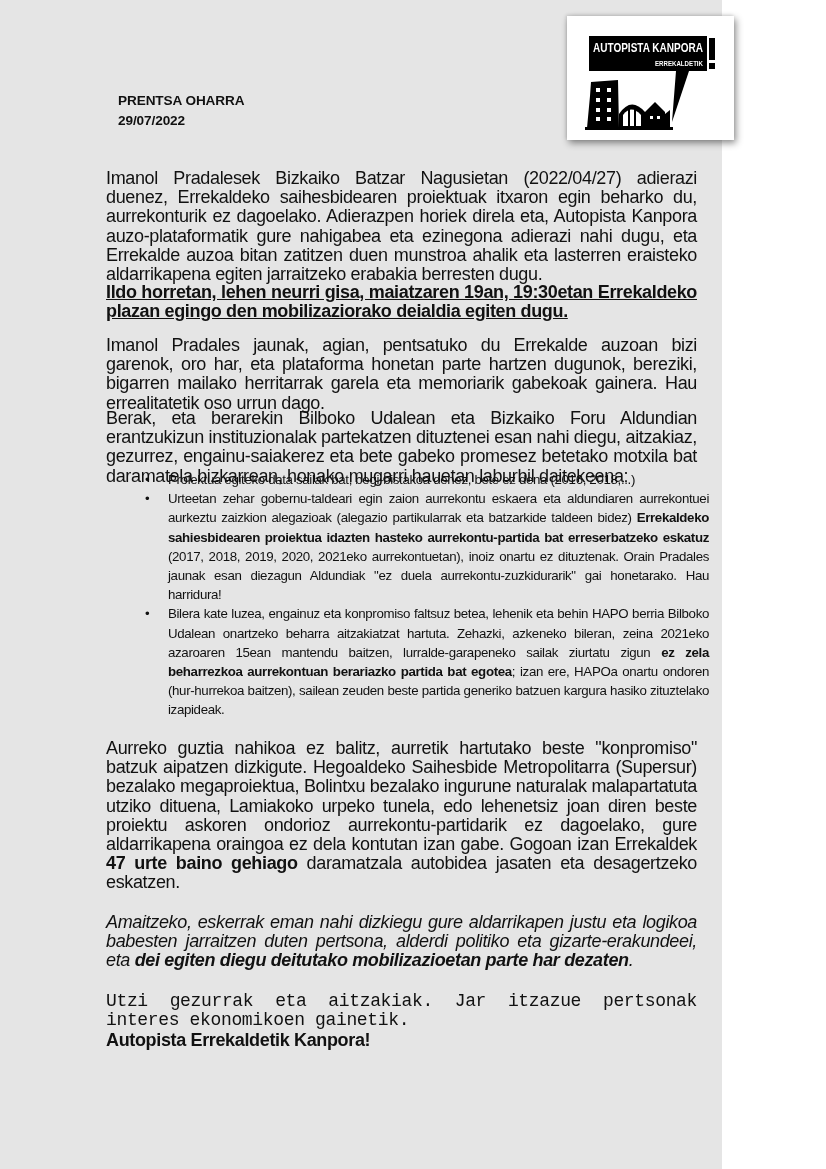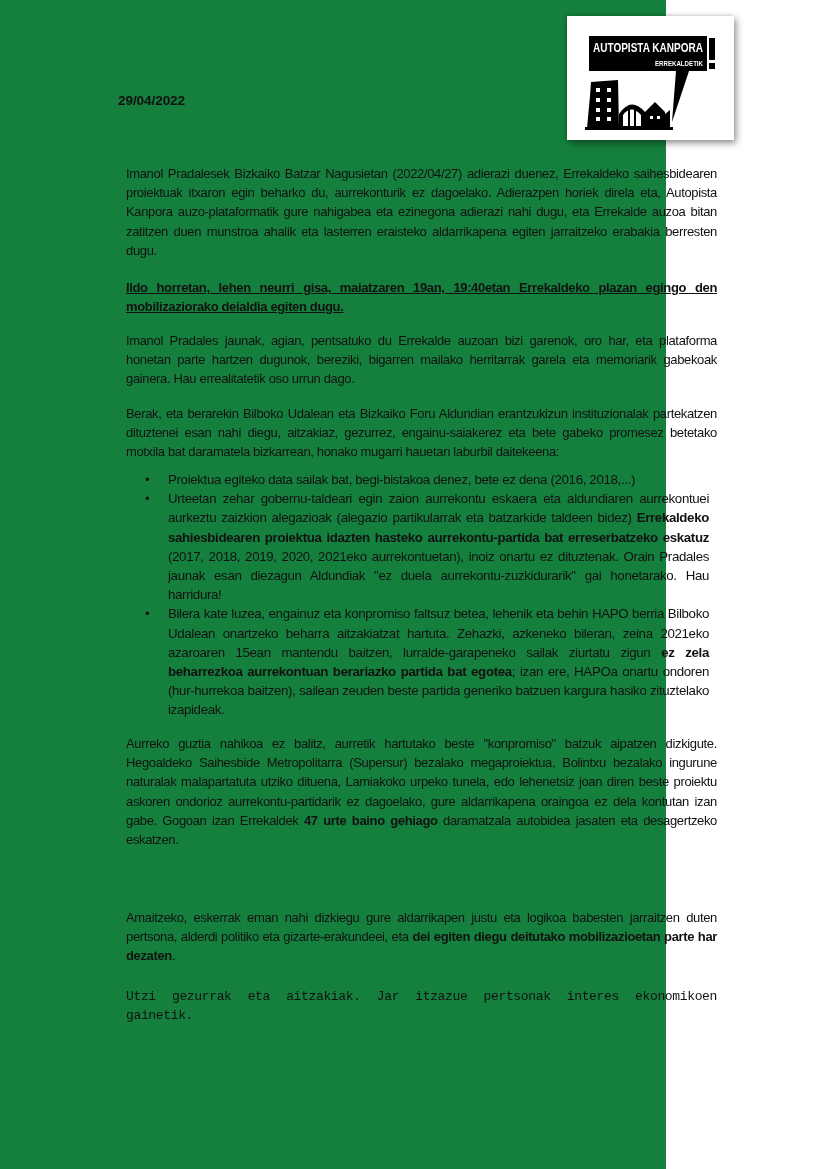--- a/index.html
+++ b/index.html
@@ -1,27 +1,27 @@
 <!DOCTYPE html>
 <html><head>
 <meta charset="utf-8">
 <style>
   html, body { margin: 0; padding: 0; background: #ffffff; }
   body { width: 826px; height: 1169px; position: relative; overflow: hidden;
          font-family: "Liberation Sans", sans-serif; color: #111; }
-  .page { position: absolute; left: 0; top: 0; width: 666px; height: 1169px; background: #15803d; }
+  .page { position: absolute; left: 0; top: 0; width: 722px; height: 1169px; background: #e5e5e5; }
 
   .logo-card { position: absolute; left: 567px; top: 16px; width: 167px; height: 124px;
                background: #fff; box-shadow: 2px 3px 7px rgba(0,0,0,0.45), -1px -1px 3px rgba(0,0,0,0.12); }
   .logo-card svg { position: absolute; left: 0; top: 0; }
 
   .header { position: absolute; left: 118px; top: 91px; font-weight: bold; font-size: 13.6px;
             line-height: 20px; letter-spacing: -0.1px; }
 
-  .text { position: absolute; left: 126px; width: 591px; font-size: 13px; line-height: 19.2px;
+  .text { position: absolute; left: 106px; width: 591px; font-size: 18px; line-height: 19.2px;
           text-align: justify; letter-spacing: -0.35px; word-spacing: 0px; }
   .text b { font-weight: bold; }
   .u { text-decoration: underline; font-weight: bold; }
 
   ul.bullets { position: absolute; left: 118px; top: 470px; width: 591px; margin: 0; padding: 0; list-style: none;
                font-size: 13.3px; line-height: 19.2px; letter-spacing: -0.35px; }
   ul.bullets li { position: relative; padding-left: 50px; text-align: justify; }
   ul.bullets li .dot { position: absolute; left: 27px; top: 0; }
 </style>
 </head>
@@ -58,27 +58,28 @@
 
       <polygon points="78,112 78,96 88,86 98,96 98,112" fill="#000"></polygon>
       <rect x="83" y="100" width="3" height="3" fill="#fff"></rect>
       <rect x="90" y="100" width="3" height="3" fill="#fff"></rect>
       <polygon points="98,112 98,98 103,94 103,112" fill="#000"></polygon>
       <rect x="18" y="111" width="88" height="3" fill="#000"></rect>
     </svg>
   </div>
 
   <div class="header">
-    <div>29/04/2022</div>
+    <div>PRENTSA OHARRA</div>
+    <div>29/07/2022</div>
   </div>
 
   <p class="text" style="top:151px;">Imanol Pradalesek Bizkaiko Batzar Nagusietan (2022/04/27) adierazi duenez, Errekaldeko saihesbidearen proiektuak itxaron egin beharko du, aurrekonturik ez dagoelako. Adierazpen horiek direla eta, Autopista Kanpora auzo-plataformatik gure nahigabea eta ezinegona adierazi nahi dugu, eta Errekalde auzoa bitan zatitzen duen munstroa ahalik eta lasterren eraisteko aldarrikapena egiten jarraitzeko erabakia berresten dugu.</p>
 
   <p class="text" style="top:265px;">
-    <span class="u">Ildo horretan, lehen neurri gisa, maiatzaren 19an, 19:40etan Errekaldeko plazan egingo den mobilizaziorako deialdia egiten  dugu.</span>
+    <span class="u">Ildo horretan, lehen neurri gisa, maiatzaren 19an, 19:30etan Errekaldeko plazan egingo den mobilizaziorako deialdia egiten  dugu.</span>
   </p>
 
   <p class="text" style="top:391px;">Berak, eta berarekin Bilboko Udalean eta Bizkaiko Foru Aldundian erantzukizun instituzionalak partekatzen dituztenei esan nahi diegu, aitzakiaz, gezurrez, engainu-saiakerez eta bete gabeko promesez betetako motxila bat daramatela bizkarrean, honako mugarri hauetan laburbil daitekeena:</p>
 
   <p class="text" style="top:318px;">Imanol Pradales jaunak, agian, pentsatuko du Errekalde auzoan bizi garenok, oro har, eta plataforma honetan parte hartzen dugunok, bereziki, bigarren mailako herritarrak garela eta memoriarik gabekoak gainera. Hau errealitatetik oso urrun dago.</p>
 
   <ul class="bullets">
     <li>
       <span class="dot">•</span>
       <span>Proiektua egiteko data sailak bat, begi-bistakoa denez, bete ez dena (2016, 2018,...)</span>
@@ -89,18 +90,19 @@
     </li>
     <li>
       <span class="dot">•</span>
       <span>Bilera kate luzea, engainuz eta konpromiso faltsuz betea, lehenik eta behin HAPO berria Bilboko Udalean onartzeko beharra aitzakiatzat hartuta. Zehazki, azkeneko bileran, zeina 2021eko azaroaren 15ean mantendu baitzen, lurralde-garapeneko sailak ziurtatu zigun </span><b>ez zela beharrezkoa aurrekontuan berariazko partida bat egotea</b><span>; izan ere, HAPOa onartu ondoren (hur-hurrekoa baitzen), sailean zeuden beste partida generiko batzuen kargura hasiko zituztelako izapideak.</span>
     </li>
   </ul>
 
   <p class="text" style="top:721px;"><span>Aurreko guztia nahikoa ez balitz, aurretik hartutako beste "konpromiso" batzuk aipatzen dizkigute. Hegoaldeko Saihesbide Metropolitarra (Supersur) bezalako megaproiektua, Bolintxu bezalako ingurune naturalak malapartatuta utziko dituena, Lamiakoko urpeko tunela, edo lehenetsiz joan diren beste proiektu askoren ondorioz  aurrekontu-partidarik ez dagoelako, gure aldarrikapena oraingoa ez dela kontutan izan gabe. Gogoan izan Errekaldek </span><b>47 urte baino gehiago</b><span> daramatzala autobidea jasaten eta desagertzeko eskatzen.</span></p>
 
 
-  <p class="text" style="top:895px;"><span>Amaitzeko, eskerrak eman nahi dizkiegu gure aldarrikapen justu eta logikoa babesten jarraitzen duten pertsona, alderdi politiko eta gizarte-erakundeei, eta </span><b>dei egiten diegu deitutako mobilizazioetan parte har dezaten</b><span>.</span></p>
+  <p class="text" style="top:895px;font-style:italic;"><span>Amaitzeko, eskerrak eman nahi dizkiegu gure aldarrikapen justu eta logikoa babesten jarraitzen duten pertsona, alderdi politiko eta gizarte-erakundeei, eta </span><b>dei egiten diegu deitutako mobilizazioetan parte har dezaten</b><span>.</span></p>
 
   <p class="text" style="top:974px;font-family:Liberation Mono, monospace;">Utzi gezurrak eta aitzakiak. Jar itzazue pertsonak interes ekonomikoen gainetik.</p>
 
+  <p class="text" style="top:1013px; font-weight:bold;">Autopista Errekaldetik Kanpora!</p>
 
 </div>
 
 </body></html>

